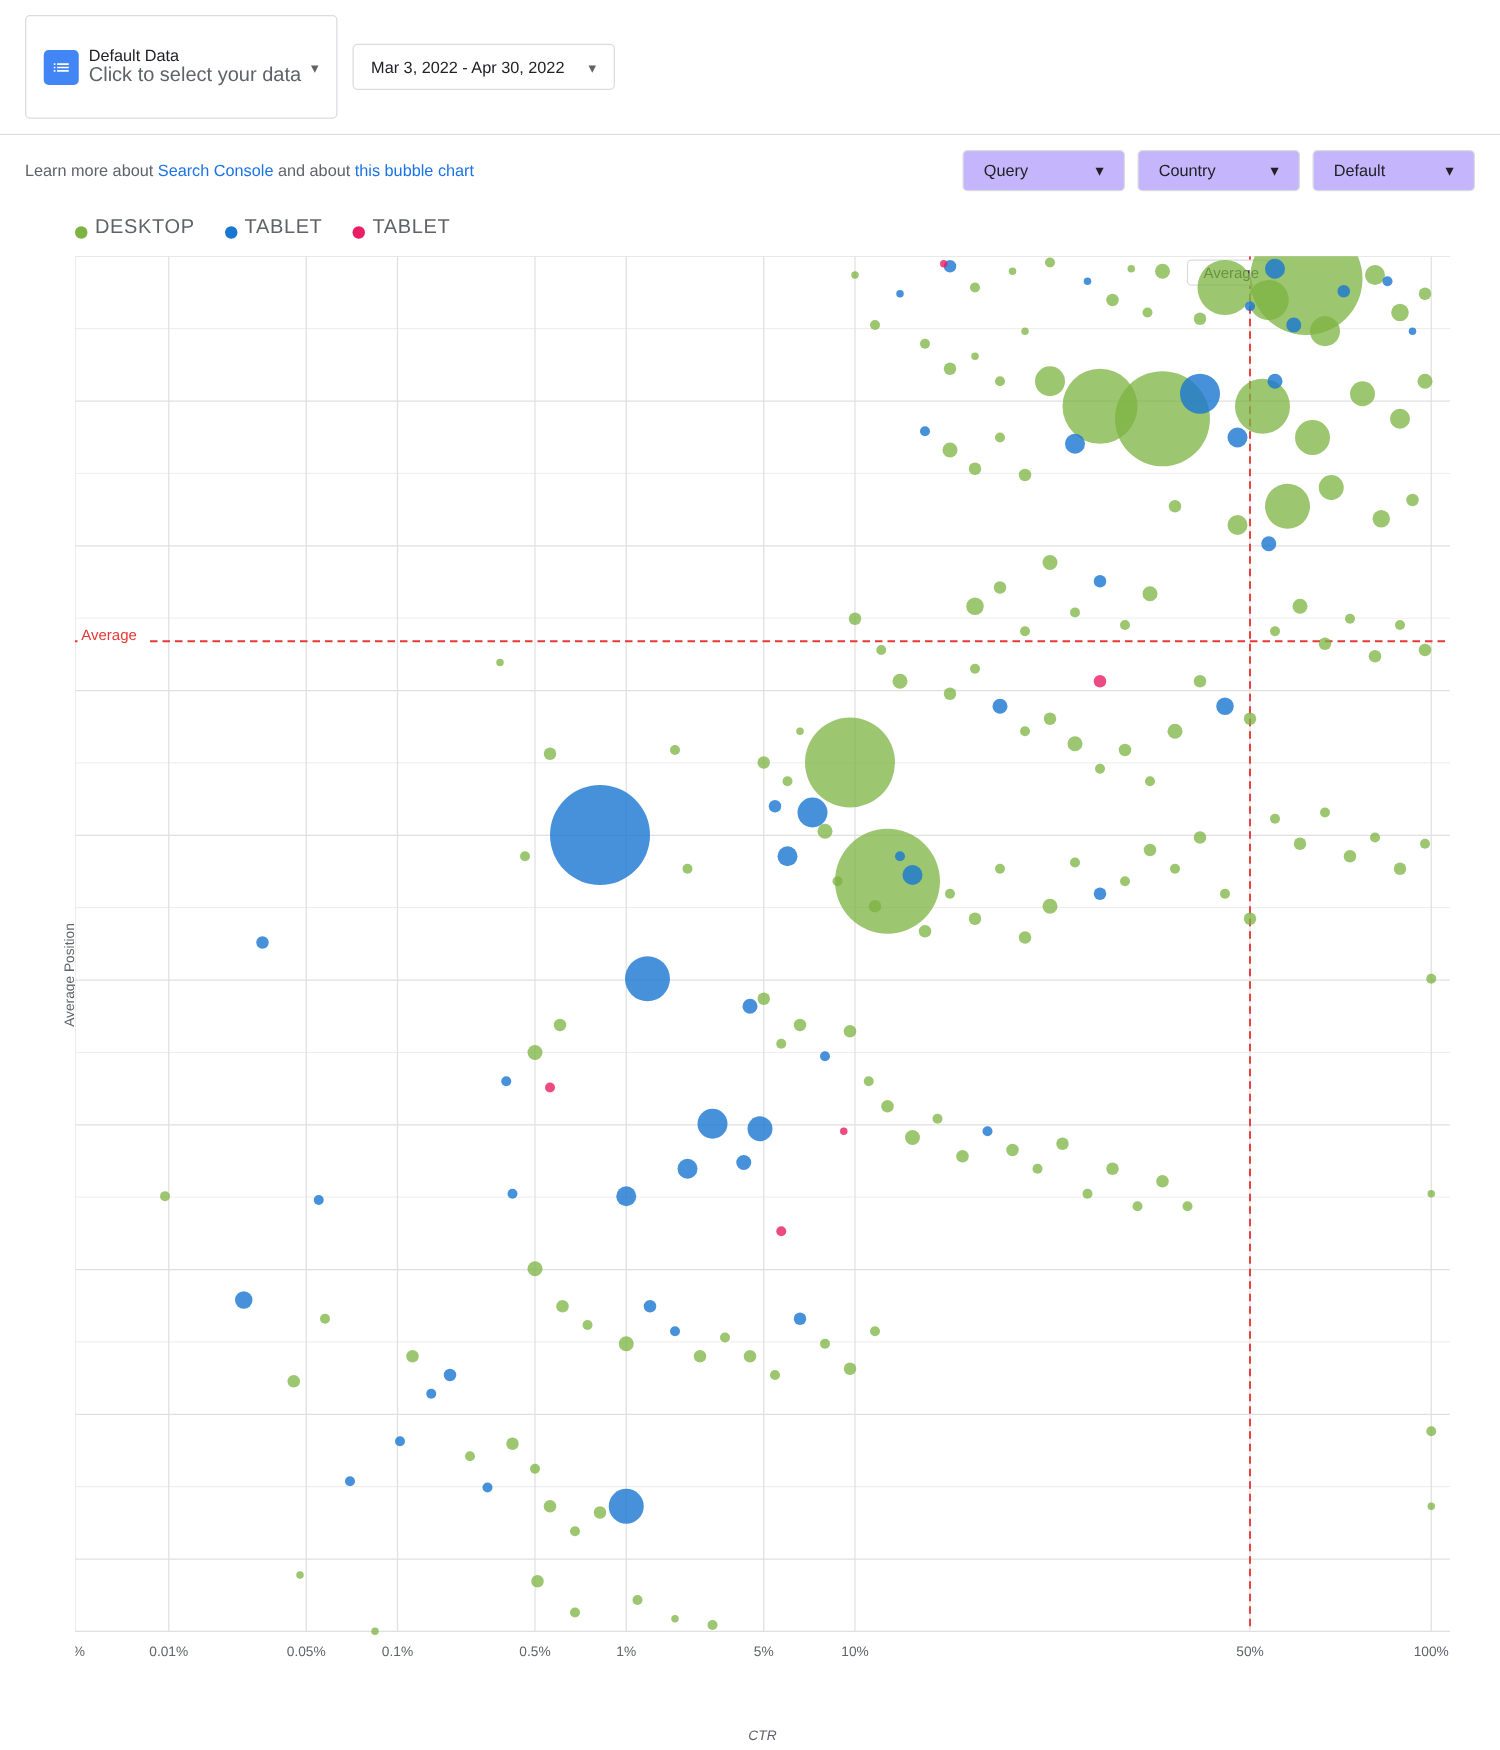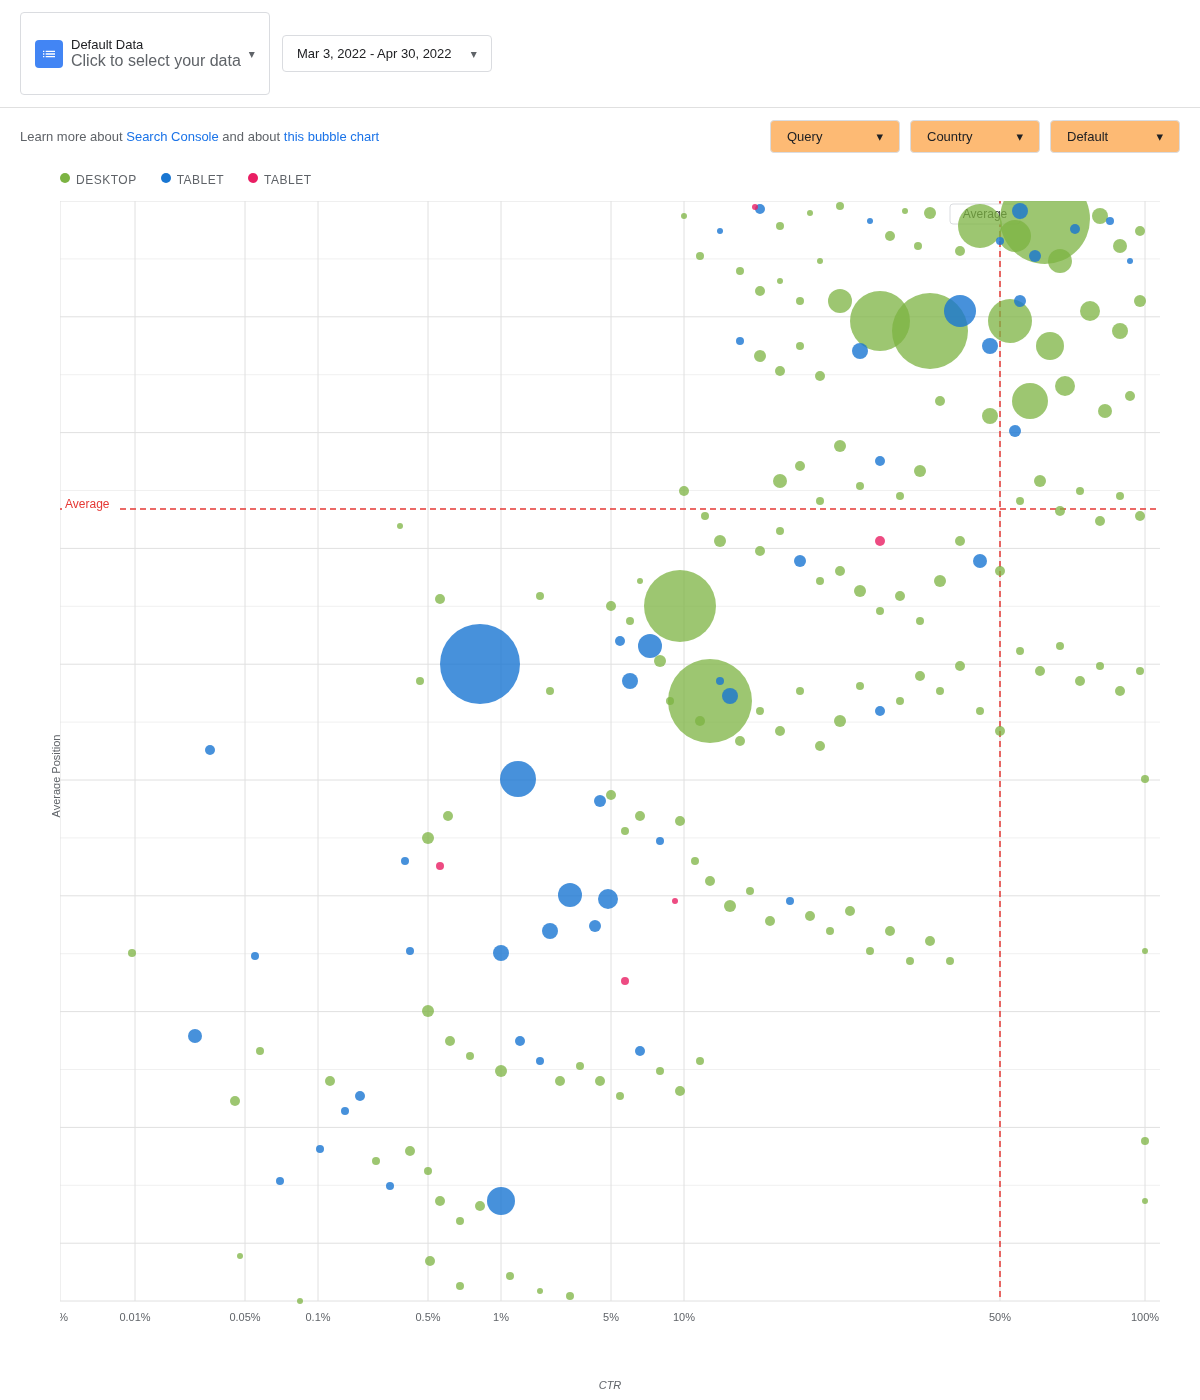--- a/index.html
+++ b/index.html
@@ -25,25 +25,25 @@
     .data-selector-subtitle { font-size: 16px; color: #5f6368; }
     .date-selector { display: flex; align-items: center; gap: 8px; border: 1px solid #dadce0; border-radius: 4px; padding: 10px 14px; cursor: pointer; min-width: 210px; }
     .date-selector-text { font-size: 13px; color: #202124; flex: 1; }
     .chevron { font-size: 12px; color: #5f6368; }
 
     
     .subheader { display: flex; align-items: center; justify-content: space-between; padding: 12px 20px; }
     .subheader-left { font-size: 13px; color: #5f6368; }
     .subheader-left a { color: #1a73e8; text-decoration: none; }
     .filter-controls { display: flex; gap: 10px; }
-    .filter-btn { display: flex; align-items: center; gap: 6px; border: 1px solid #dadce0; border-radius: 4px; padding: 8px 16px; cursor: pointer; font-size: 13px; color: #202124; background: #fdba74; min-width: 130px; justify-content: space-between; }
+    .filter-btn { display: flex; align-items: center; gap: 6px; border: 1px solid #dadce0; border-radius: 4px; padding: 8px 16px; cursor: pointer; font-size: 13px; color: #202124; background: #c4b5fd; min-width: 130px; justify-content: space-between; }
 
     
     .legend { display: flex; align-items: center; gap: 24px; padding: 8px 20px 4px 60px; }
-    .legend-item { display: flex; align-items: flex-start; gap: 6px; font-size: 12px; color: #5f6368; font-weight: 500; letter-spacing: 0.5px; }
+    .legend-item { display: flex; align-items: flex-end; gap: 6px; font-size: 16px; color: #5f6368; font-weight: 500; letter-spacing: 0.5px; }
     .legend-dot { width: 10px; height: 10px; border-radius: 50%; }
 
     
     .chart-container { position: relative; padding: 10px 30px 60px 60px; }
     .chart-wrap { position: relative; width: 1100px; height: 1150px; }
     .chart-svg { position: absolute; top: 0; left: 0; width: 100%; height: 100%; }
     .y-axis-label { position: absolute; left: -45px; top: 50%; transform: translateY(-50%) rotate(-90deg); font-size: 11px; color: #5f6368; white-space: nowrap; }
     .x-axis-label { position: absolute; bottom: -40px; left: 50%; transform: translateX(-50%); font-size: 11px; color: #5f6368; font-style: italic; text-align: right; }
   </style>
 </head>

